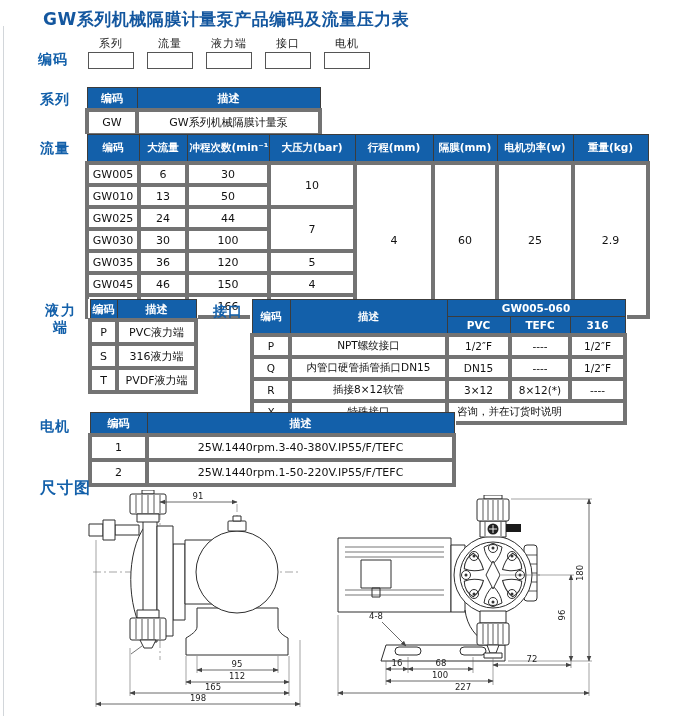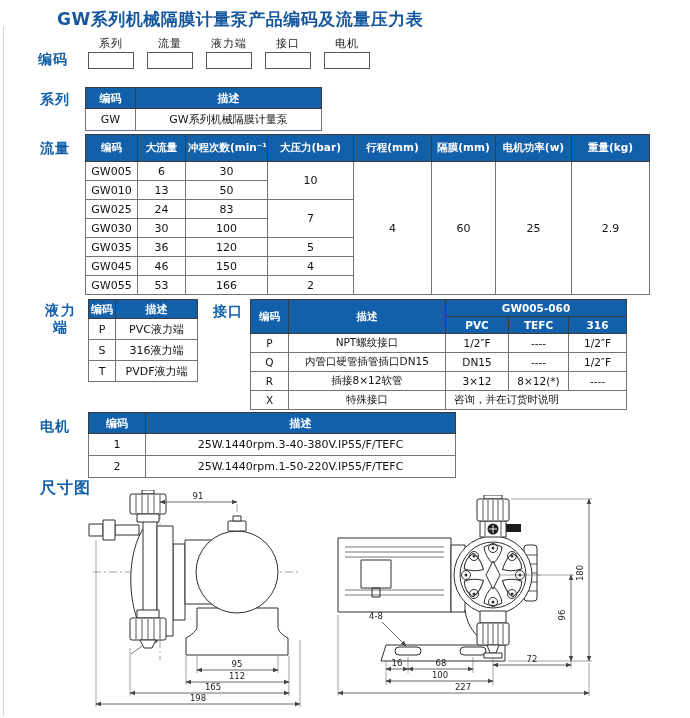--- a/index.html
+++ b/index.html
@@ -1,33 +1,33 @@
 <!DOCTYPE html>
 <html><head>
 <meta charset="utf-8">
 <style>
   html,body{margin:0;padding:0;background:#fff;}
   #page{position:relative;width:690px;height:718px;background:#ffffff;overflow:hidden;
         font-family:"DejaVu Sans","Liberation Sans",sans-serif;color:#111;}
   .edge-line{position:absolute;left:3px;top:26px;width:1px;height:690px;background:#d2d6da;}
-  .title{position:absolute;left:57px;top:8px;font-size:17px;font-weight:bold;color:#14579f;letter-spacing:.5px;white-space:nowrap;}
+  .title{position:absolute;left:43px;top:8px;font-size:17px;font-weight:bold;color:#14579f;letter-spacing:.5px;white-space:nowrap;}
   .seclabel{position:absolute;font-size:14px;font-weight:bold;color:#1360aa;letter-spacing:1px;white-space:nowrap;}
   .seclabel.big{font-size:16px;}
   .hyd{width:34px;text-align:center;line-height:17px;white-space:normal;word-break:break-all;letter-spacing:2px;}
   
   .codeboxes{position:absolute;left:88px;top:37px;display:flex;gap:13px;}
   .codegroup{width:46px;text-align:center;}
   .codegroup .lbl{font-size:11px;color:#222;height:13px;line-height:13px;letter-spacing:1px;}
   .codegroup .box{height:15px;border:1px solid #555;background:#fff;margin-top:2px;}
   
   .tbl{position:absolute;border-collapse:collapse;table-layout:fixed;border:1.5px solid #3c3c3c;background:#fff;}
   .tbl th{background:#1360aa;color:#fff;font-size:11px;font-weight:bold;padding:0 2px;
           border:1px solid #3c3c3c;border-left:1px solid #eef2f6;white-space:nowrap;overflow:hidden;}
   .tbl th:first-child{border-left:1px solid #3c3c3c;}
-  .tbl td{border:1px solid #737373;font-size:11px;text-align:center;padding:0 2px;background:#fff;
+  .tbl td{border:4px solid #737373;font-size:11px;text-align:center;padding:0 2px;background:#fff;
           white-space:nowrap;overflow:hidden;}
   .tbl .lft{text-align:left;padding-left:8px;margin-top:36px;}
   .flow th{height:26px;font-size:10.5px;}
   .flow td{height:18px;}
   .series th{height:20px;} .series td{height:21px;}
   .hydt th{height:18px;} .hydt td{height:20px;}
   .ifc th{height:16px;font-size:10.5px;} .ifc td{height:18px;font-size:10.5px;}
   .ifc .h2 th{border-top:1px solid #eef2f6;}
   .motor th{height:20px;} .motor td{height:21px;}
   
@@ -125,21 +125,21 @@
       <td rowspan="7">2.9</td>
     </tr>
     <tr>
       <td>GW010</td>
       <td>13</td>
       <td>50</td>
     </tr>
     <tr>
       <td>GW025</td>
       <td>24</td>
-      <td>83</td>
+      <td>44</td>
       <td rowspan="2">7</td>
     </tr>
     <tr>
       <td>GW030</td>
       <td>30</td>
       <td>100</td>
     </tr>
     <tr>
       <td>GW035</td>
       <td>36</td>

